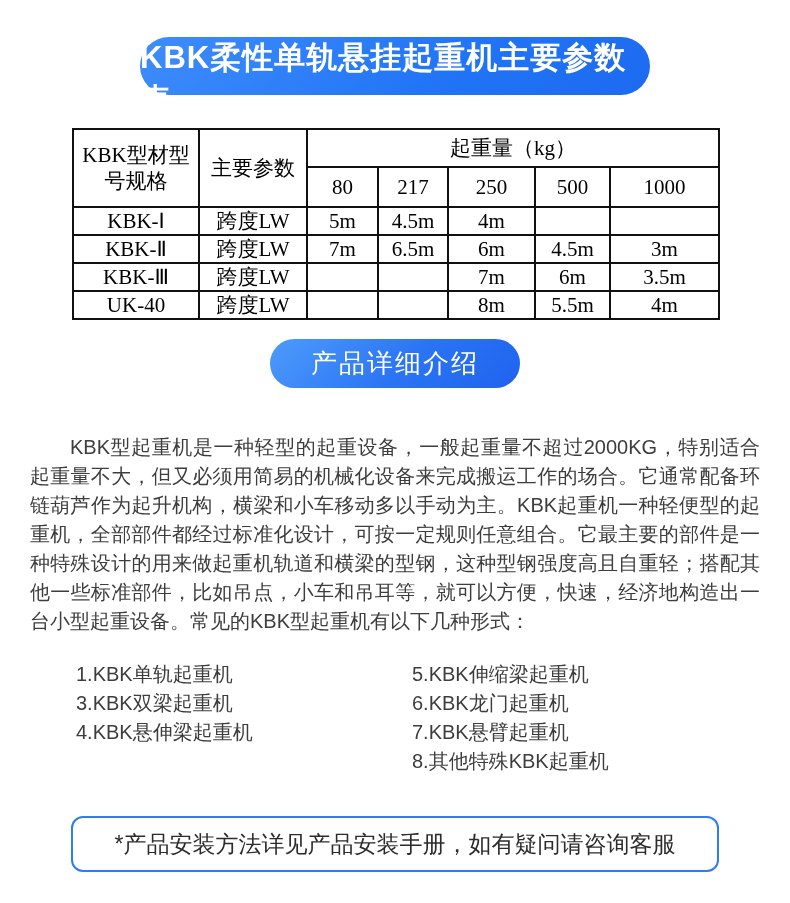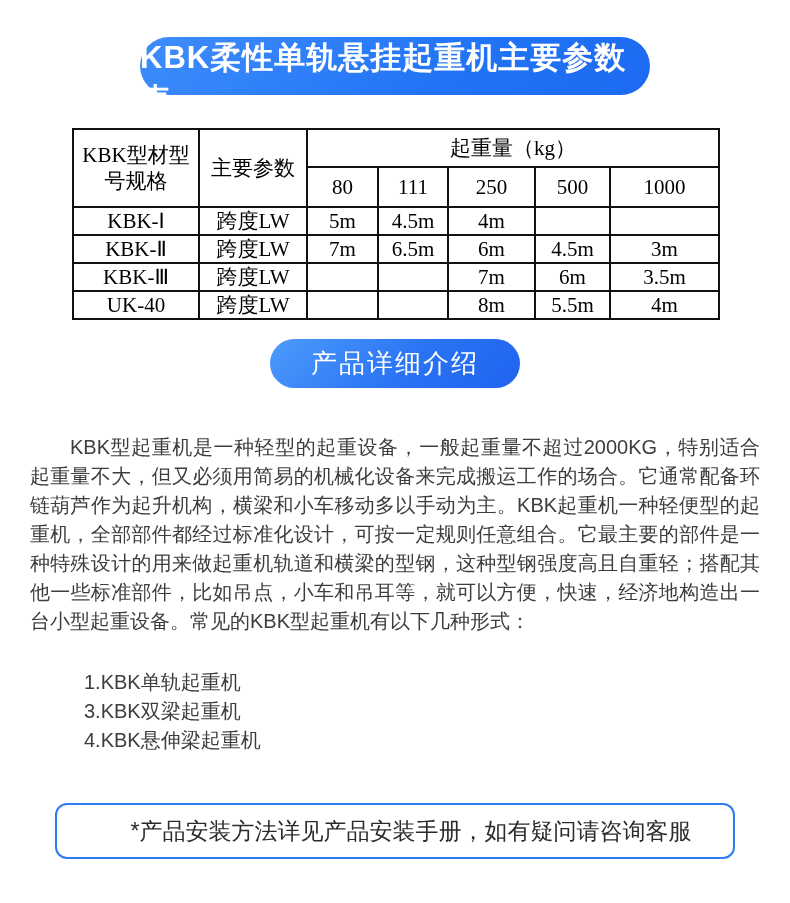--- a/index.html
+++ b/index.html
@@ -84,39 +84,38 @@
 
   
   .types {
     display: flex;
     margin: 20px 0 0 72px;
     font-size: 20px;
     color: #3d3d3d;
   }
   .types ul {
     list-style: none;
-    margin: 12px;
+    margin: 4px;
     padding: 0;
   }
   .types ul.left-col { width: 328px; }
   .types li {
     line-height: 29px;
   }
 
   
   .footer-note {
     width: 644px;
     height: 52px;
     margin: 36px auto 0;
     border: 2px solid #2f7bf2;
     border-radius: 12px;
     display: flex;
     align-items: center;
     justify-content: center;
-    padding-left: 32px;
   }
   .footer-note span {
     font-size: 23px;
     color: #2b2b2b;
   }
 </style>
 </head>
 <body>
 
 <div class="banner">
@@ -134,21 +133,21 @@
     <col style="width:109px">
   </colgroup>
   <tbody>
     <tr class="hdr-row-1">
       <td rowspan="2">KBK型材型号规格</td>
       <td rowspan="2">主要参数</td>
       <td colspan="5">起重量（kg）</td>
     </tr>
     <tr class="hdr-row-2">
       <td>80</td>
-      <td>111</td>
+      <td>217</td>
       <td>250</td>
       <td>500</td>
       <td>1000</td>
     </tr>
 
     <tr class="data-row">
       <td>KBK-Ⅰ</td>
       <td>跨度LW</td>
       <td>5m</td>
       <td>4.5m</td>
@@ -191,17 +190,23 @@
 </div>
 
 <p class="intro">KBK型起重机是一种轻型的起重设备，一般起重量不超过2000KG，特别适合起重量不大，但又必须用简易的机械化设备来完成搬运工作的场合。它通常配备环链葫芦作为起升机构，横梁和小车移动多以手动为主。KBK起重机一种轻便型的起重机，全部部件都经过标准化设计，可按一定规则任意组合。它最主要的部件是一种特殊设计的用来做起重机轨道和横梁的型钢，这种型钢强度高且自重轻；搭配其他一些标准部件，比如吊点，小车和吊耳等，就可以方便，快速，经济地构造出一台小型起重设备。常见的KBK型起重机有以下几种形式：</p>
 
 <div class="types">
   <ul class="left-col">
     <li>1.KBK单轨起重机</li>
     <li>3.KBK双梁起重机</li>
     <li>4.KBK悬伸梁起重机</li>
   </ul>
+  <ul class="right-col">
+    <li>5.KBK伸缩梁起重机</li>
+    <li>6.KBK龙门起重机</li>
+    <li>7.KBK悬臂起重机</li>
+    <li>8.其他特殊KBK起重机</li>
+  </ul>
 </div>
 
 <div class="footer-note">
   <span>*产品安装方法详见产品安装手册，如有疑问请咨询客服</span>
 </div>
 
 </body></html>

